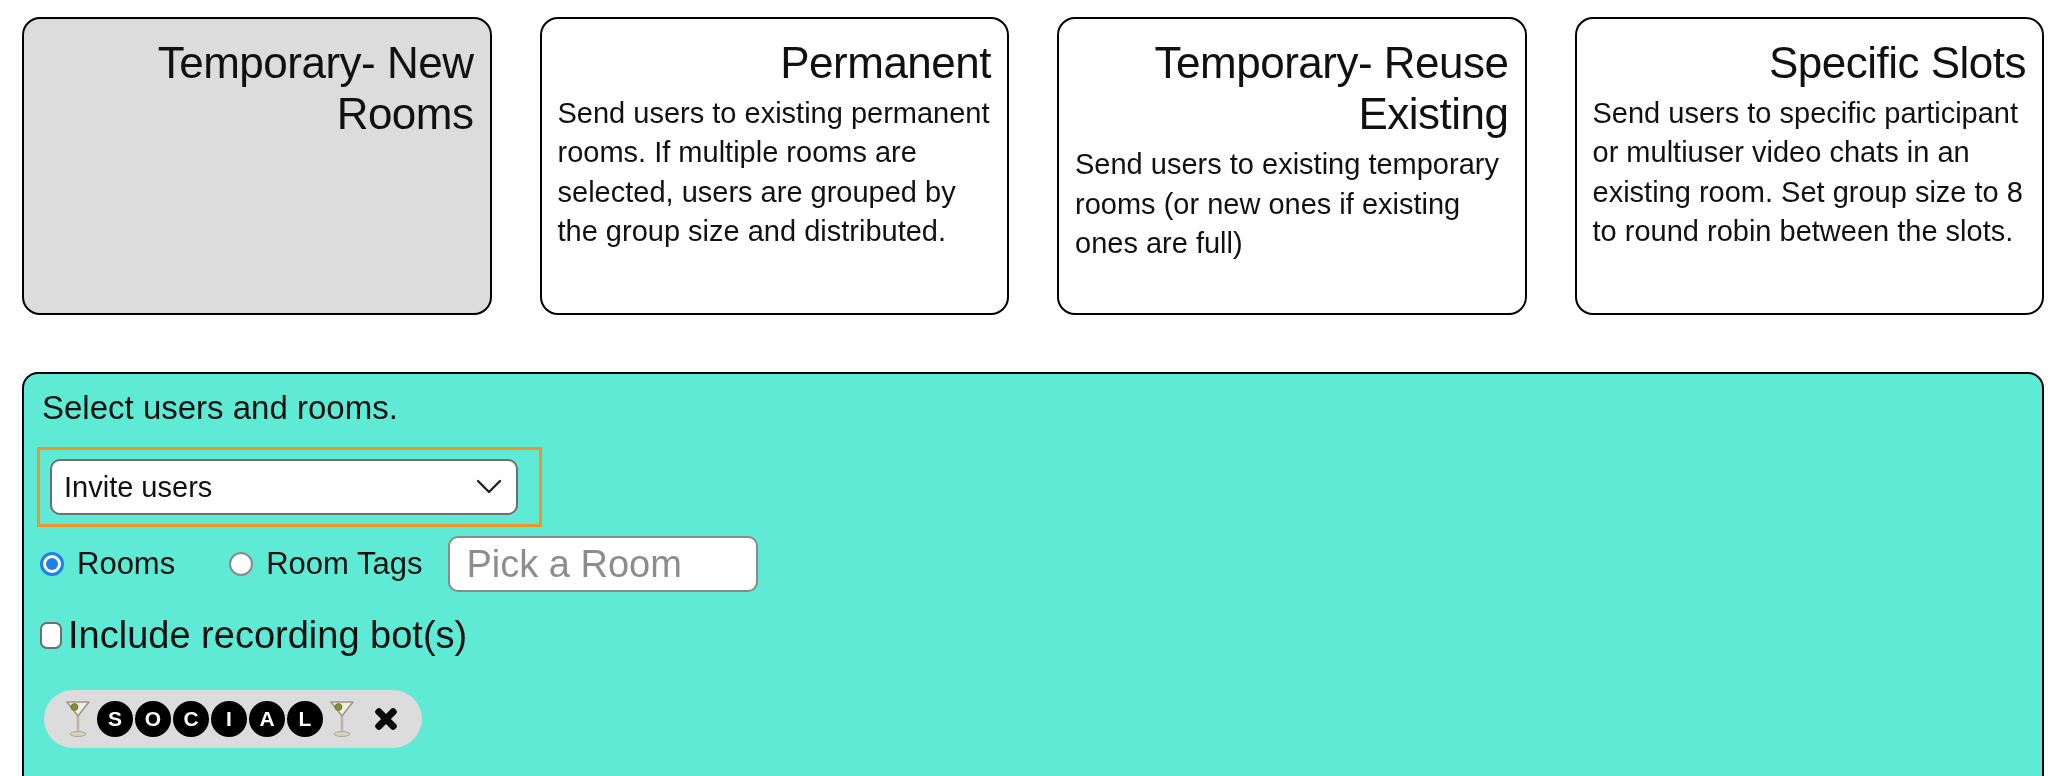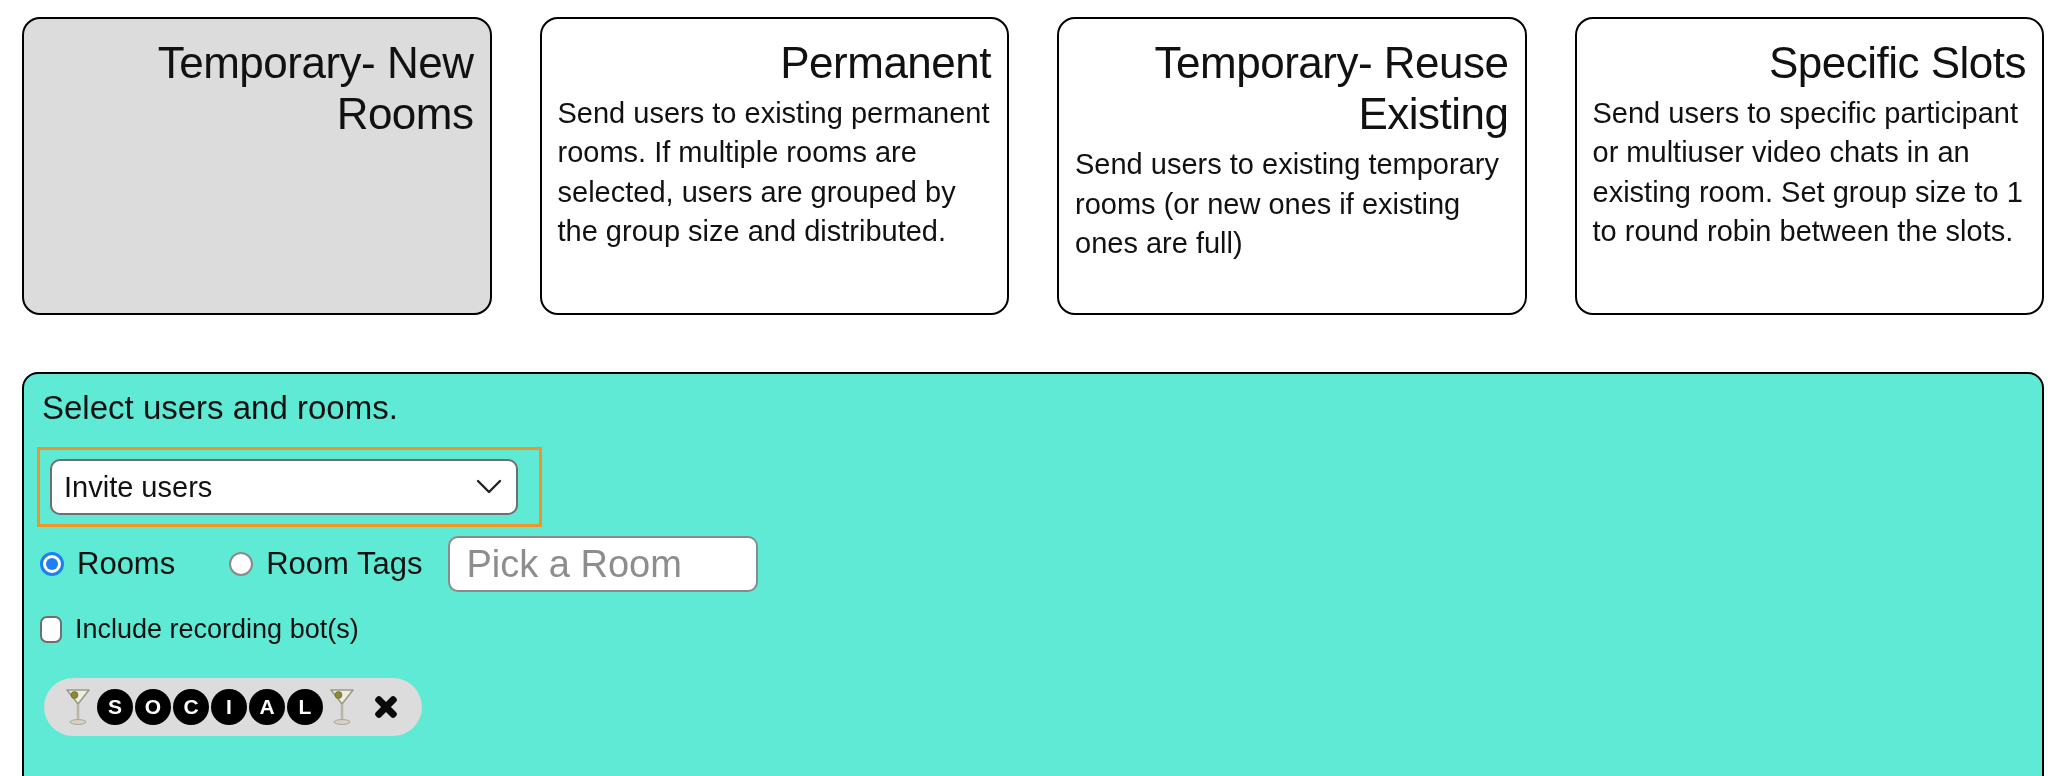--- a/index.html
+++ b/index.html
@@ -134,22 +134,22 @@
   .checkbox {
     width: 22px; height: 27px;
     border: 2.5px solid #6e6e6e;
     border-radius: 7px;
     background: #fff;
     display: inline-block;
     cursor: pointer;
     flex: none;
   }
   .checkbox-label {
-    font-size: 27px;
-    margin-left: 13px;
+    font-size: 38px;
+    margin-left: 6px;
   }
 
   .chip-row { margin: 33px 0 0 7px; }
   .chip {
     display: inline-flex;
     align-items: center;
     height: 58px;
     background: #dcdcdc;
     border-radius: 29px;
     padding: 0 22px 0 16px;
@@ -203,21 +203,21 @@
     <div class="card-desc">Send users to existing permanent rooms. If multiple rooms are selected, users are grouped by the group size and distributed.</div>
   </div>
 
   <div class="card">
     <div class="card-title">Temporary- Reuse Existing</div>
     <div class="card-desc">Send users to existing temporary rooms (or new ones if existing ones are full)</div>
   </div>
 
   <div class="card">
     <div class="card-title">Specific Slots</div>
-    <div class="card-desc">Send users to specific participant or multiuser video chats in an existing room. Set group size to 1 to round robin between the slots.</div>
+    <div class="card-desc">Send users to specific participant or multiuser video chats in an existing room. Set group size to 8 to round robin between the slots.</div>
   </div>
 
 </div>
 
 <div class="panel">
 
   <div class="panel-heading">Select users and rooms.</div>
 
   <div class="select-highlight">
     <span class="select-wrap">

